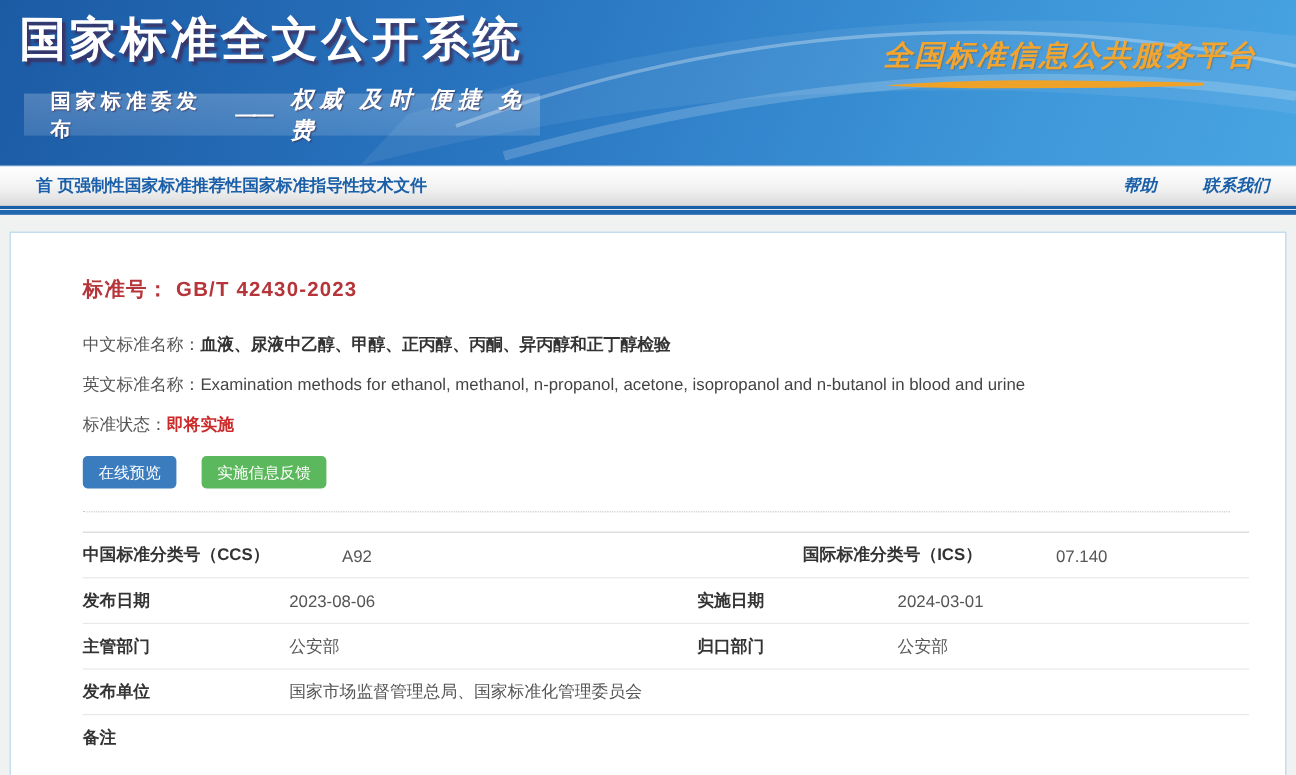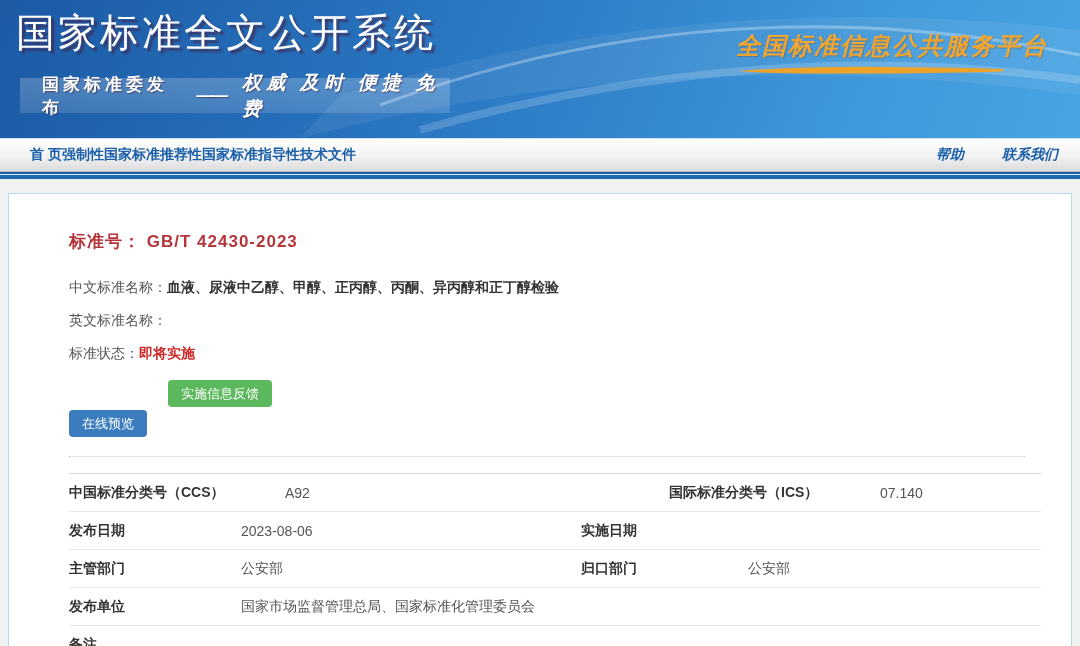--- a/index.html
+++ b/index.html
@@ -8,21 +8,21 @@
 
   
   .header {
     position:relative; height:138px;
     background:linear-gradient(112deg,#1c5aa4 0%,#2a77c2 42%,#3e97d9 78%,#49a4e2 100%);
     overflow:hidden;
   }
   .swoosh { position:absolute; top:0; left:0; width:100%; height:100%; pointer-events:none; }
   .site-title {
     position:absolute; left:16px; top:6px;
-    font-size:39px; font-weight:normal; color:#ffffff; letter-spacing:3px;
+    font-size:39px; font-weight:bold; color:#ffffff; letter-spacing:3px;
     text-shadow:3px 3px 2px rgba(80,15,45,.55);
     cursor:pointer;
   }
   .sub-banner {
     position:absolute; left:20px; top:78px; width:430px; height:35px;
     background:linear-gradient(rgba(255,255,255,.22),rgba(255,255,255,.14));
     display:flex; align-items:center; padding-left:22px;
     color:#ffffff; text-shadow:1px 1px 1px rgba(60,20,40,.5);
   }
   .sub-banner .pub { font-size:17px; font-weight:bold; letter-spacing:4px; font-family:"Liberation Serif","DejaVu Serif",serif; }
@@ -63,21 +63,21 @@
   .info-line { margin:0 0 0 28px; font-size:14px; display:flex; align-items:baseline; }
   .info-line.first { margin-top:26px; }
   .info-line + .info-line { margin-top:15px; }
   .info-label { color:#555555; white-space:nowrap; }
   .cn-name { font-weight:bold; color:#333333;text-align:right; }
   .en-name { color:#444444; }
   .status-value { color:#cc2a2a; font-weight:bold; }
 
   .actions { margin:17px 0 0 28px; display:flex; gap:21px; }
   .btn { border:none; border-radius:4px; color:#ffffff; font-size:13px; height:27px; padding:0 13px; cursor:pointer; font-family:inherit; }
-  .btn-blue { background:#3a7cbe;margin-top:30px; }
+  .btn-blue { background:#3a7cbe; }
   .btn-green { background:#5cb85c; }
 
   .dotted-divider { margin:19px 46px 0 28px; border-top:1px dotted #c9c9c9; }
 
   .details { margin-top:16px; }
   .drow {
     display:grid; grid-template-columns:172px 340px 167px 1fr;
     align-items:center; height:38px;
     margin:0 30px 0 28px; border-top:1px solid #e8e8e8;
     font-size:14px;
@@ -130,20 +130,21 @@
     <span>GB/T 42430-2023</span>
   </div>
 
   <div class="info-line first">
     <span class="info-label">中文标准名称：</span>
     <span class="cn-name">血液、尿液中乙醇、甲醇、正丙醇、丙酮、异丙醇和正丁醇检验</span>
   </div>
 
   <div class="info-line">
     <span class="info-label">英文标准名称：</span>
+    <span class="en-name">Examination methods for ethanol, methanol, n-propanol, acetone, isopropanol and n-butanol in blood and urine</span>
   </div>
 
   <div class="info-line">
     <span class="info-label">标准状态：</span>
     <span class="status-value">即将实施</span>
   </div>
 
   <div class="actions">
     <button class="btn btn-blue">在线预览</button>
     <button class="btn btn-green">实施信息反馈</button>
@@ -155,20 +156,21 @@
     <div class="drow">
       <span class="dlabel">中国标准分类号（CCS）</span>
       <span class="dvalue">A92</span>
       <span class="dlabel">国际标准分类号（ICS）</span>
       <span class="dvalue">07.140</span>
     </div>
     <div class="drow">
       <span class="dlabel">发布日期</span>
       <span class="dvalue">2023-08-06</span>
       <span class="dlabel">实施日期</span>
+      <span class="dvalue">2024-03-01</span>
     </div>
     <div class="drow">
       <span class="dlabel">主管部门</span>
       <span class="dvalue">公安部</span>
       <span class="dlabel">归口部门</span>
       <span class="dvalue">公安部</span>
     </div>
     <div class="drow">
       <span class="dlabel">发布单位</span>
       <span class="dvalue">国家市场监督管理总局、国家标准化管理委员会</span>

